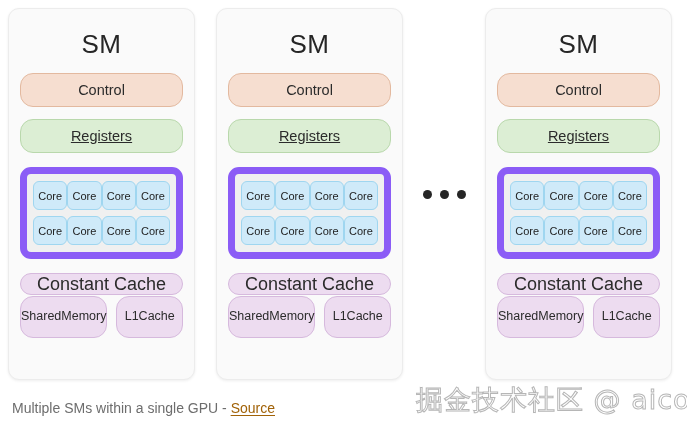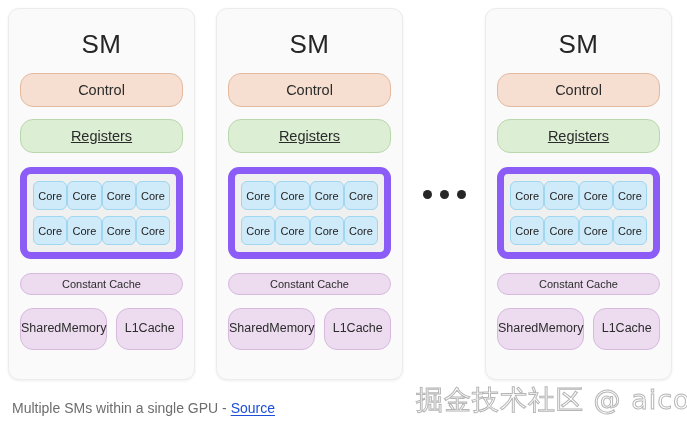--- a/index.html
+++ b/index.html
@@ -116,22 +116,22 @@
     font-size: 11px;
     color: #222222;
     box-sizing: border-box;
   }
 
   
   .block-constant {
     height: 22px;
     background: #eddcf0;
     border: 1px solid #d6b9dd;
-    margin-bottom: 13px;
-    font-size: 11px;
+    margin-bottom: 1px;
+    font-size: 18px;
   }
 
   .cache-row {
     display: flex;
     justify-content: space-between;
     gap: 9px;
   }
 
   .block-small {
     flex: 1;
@@ -163,21 +163,21 @@
   
   .caption {
     position: absolute;
     left: 12px;
     top: 400px;
     font-size: 14px;
     color: #6d6d6d;
     white-space: nowrap;
   }
   .caption-link {
-    color: #1d4ed8;
+    color: #a16207;
     text-decoration: underline;
     text-underline-offset: 2px;
     text-align: right;
   }
 
   
   .watermark {
     position: absolute;
     left: 416px;
     top: 384px;

